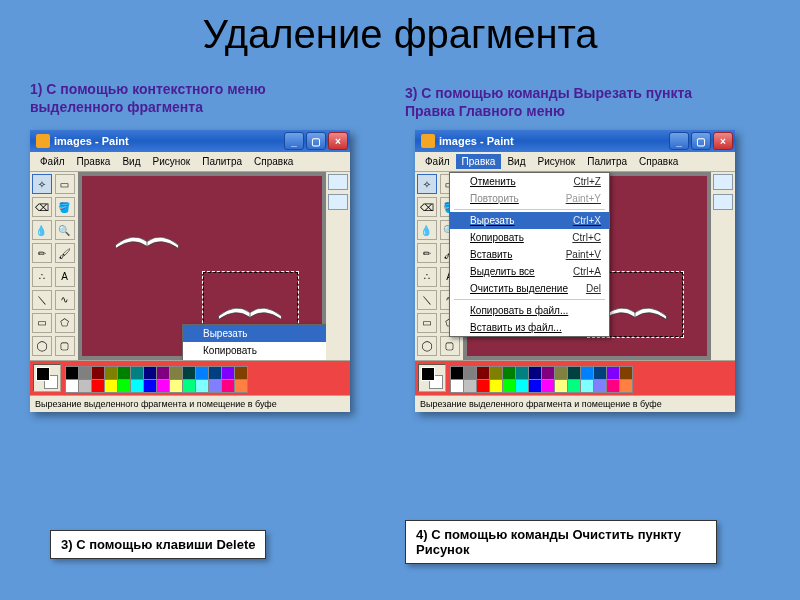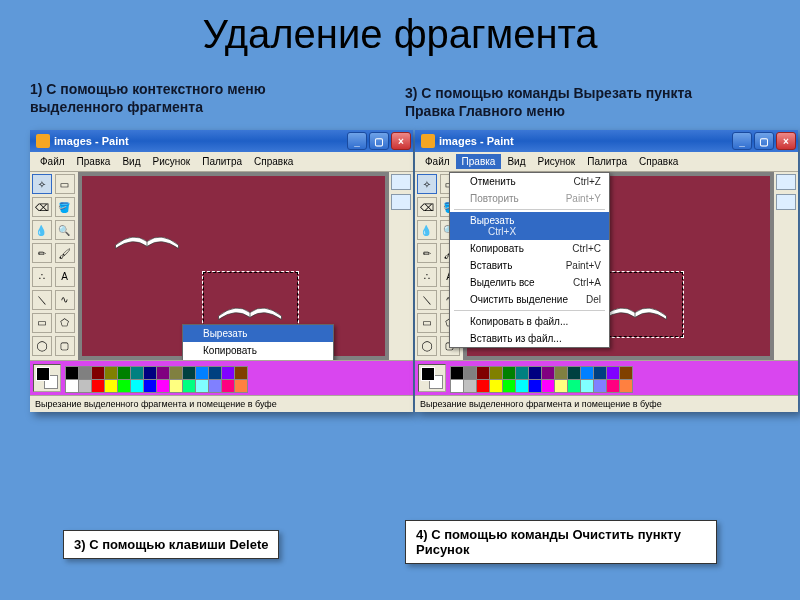--- a/index.html
+++ b/index.html
@@ -14,38 +14,38 @@
   .slide-title {
     text-align: center;
     font-size: 40px;
     color: #000;
     padding-top: 12px;
     font-weight: normal;
   }
   .caption {
     position: absolute;
     font-size: 14px;
-    color: #0f172a;
+    color: #4c1d95;
     font-weight: bold;
     line-height: 1.3;
   }
   .caption-box {
     position: absolute;
     background: #fff;
     border: 1px solid #333;
     padding: 6px 10px;
     font-size: 13px;
     font-weight: bold;
     box-shadow: 3px 3px 5px rgba(0,0,0,0.3);
   }
   .paint-window {
     position: absolute;
-    width: 383px;
+    width: 320px;
     box-shadow: 4px 4px 8px rgba(0,0,0,0.4);
-    background: #d946ef;
+    background: #ef4444;
     font-size: 10px;
   }
   .titlebar {
     background: linear-gradient(to bottom, #3b77d6, #1e5fc6 50%, #3b77d6);
     color: #fff;
     height: 22px;
     display: flex;
     align-items: center;
     padding: 0 2px;
     position: relative;
@@ -107,21 +107,21 @@
   
   .dropdown {
     position:absolute; background:#fff; border:1px solid #666;
     box-shadow:2px 2px 4px rgba(0,0,0,0.4); font-size:10px;
     min-width:150px; z-index:10;
   }
   .dropdown .mi {
     padding:3px 8px 3px 20px; cursor:pointer; white-space:nowrap;
     display:flex; justify-content:space-between;
   }
-  .dropdown .mi.hl { background:#316ac5; color:#fff;flex-direction:column; }
+  .dropdown .mi.hl { background:#316ac5; color:#fff; }
   .dropdown .mi.disabled { color:#888; }
   .dropdown .sep { height:1px; background:#ccc; margin:2px 4px; }
   .dropdown .mi .shortcut { margin-left:18px; color:inherit; opacity:0.85; }
   .sidebar-thumbs {
     width:20px; padding:2px; display:flex; flex-direction:column; gap:4px;
     background:#ece9d8;
   }
   .sidebar-thumbs .th { width:18px; height:14px; background:#def; border:1px solid #89a; }
 </style>
 </head>
@@ -291,21 +291,21 @@
               </svg>
           </div>
         </div>
       </div>
     </div>
     <div class="sidebar-thumbs">
       <div class="th"></div>
       <div class="th"></div>
     </div>
 
-    <div class="dropdown" style="left:34px; top:0px;">
+    <div class="dropdown" style="left:34px; top:0px;text-decoration:underline;">
       <div class="mi">
           <span>Отменить</span>
           <span class="shortcut">Ctrl+Z</span>
         </div>
       <div class="mi disabled">
           <span>Повторить</span>
           <span class="shortcut">Paint+Y</span>
         </div>
       <div class="sep"></div>
       <div class="mi hl">
@@ -369,14 +369,14 @@
         <div class="sw" style="background: rgb(0, 255, 128);"></div>
         <div class="sw" style="background: rgb(128, 255, 255);"></div>
         <div class="sw" style="background: rgb(128, 128, 255);"></div>
         <div class="sw" style="background: rgb(255, 0, 128);"></div>
         <div class="sw" style="background: rgb(255, 128, 64);"></div>
       </div>
   </div>
   <div class="statusbar">Вырезание выделенного фрагмента и помещение в буфе</div>
 </div>
 
-<div class="caption-box" style="left:63px; top:530px;">3) С помощью клавиши Delete</div>
+<div class="caption-box" style="left:50px; top:530px;">3) С помощью клавиши Delete</div>
 <div class="caption-box" style="left:405px; top:520px; width:290px;">4) С помощью команды  Очистить пункту Рисунок</div>
 
 </body></html>

